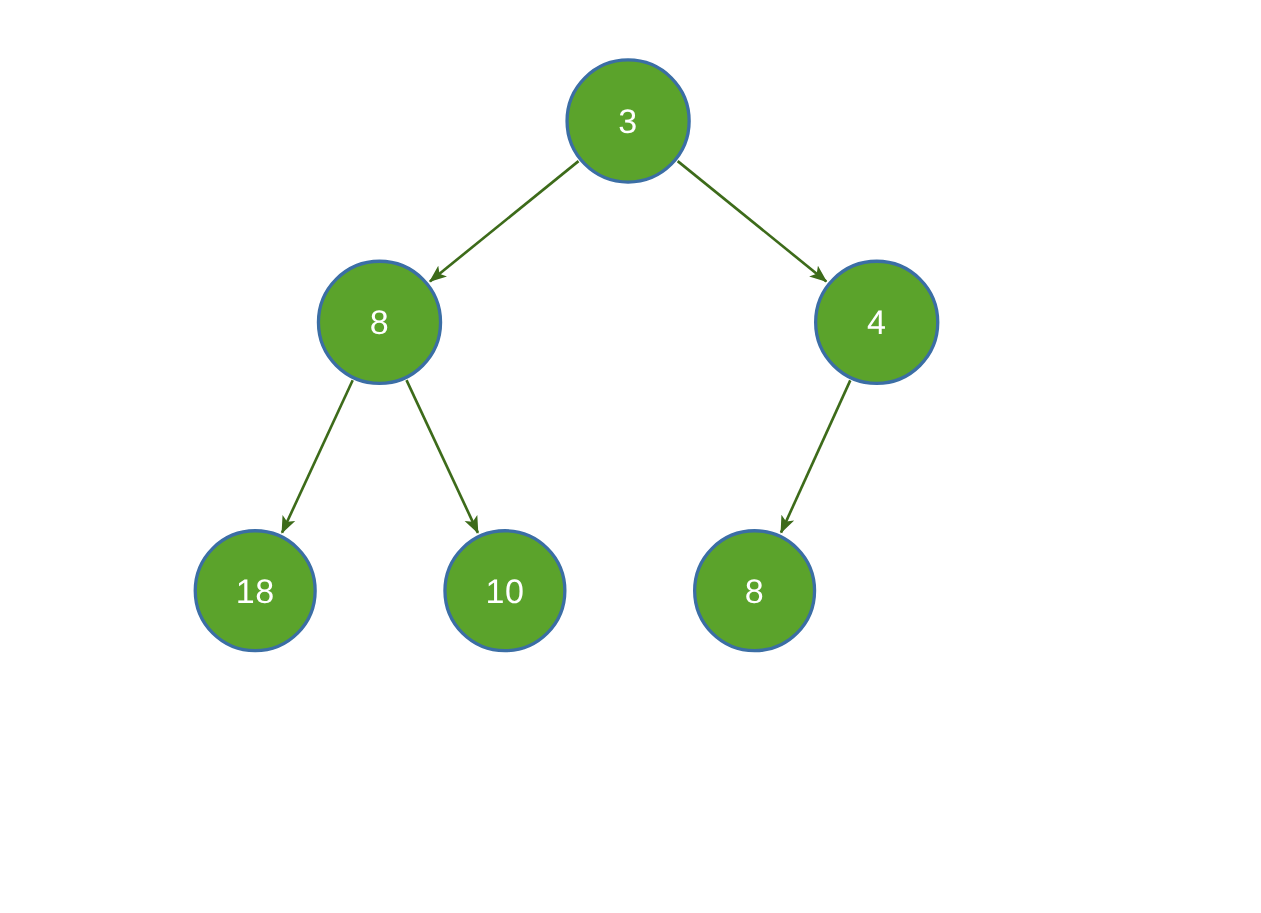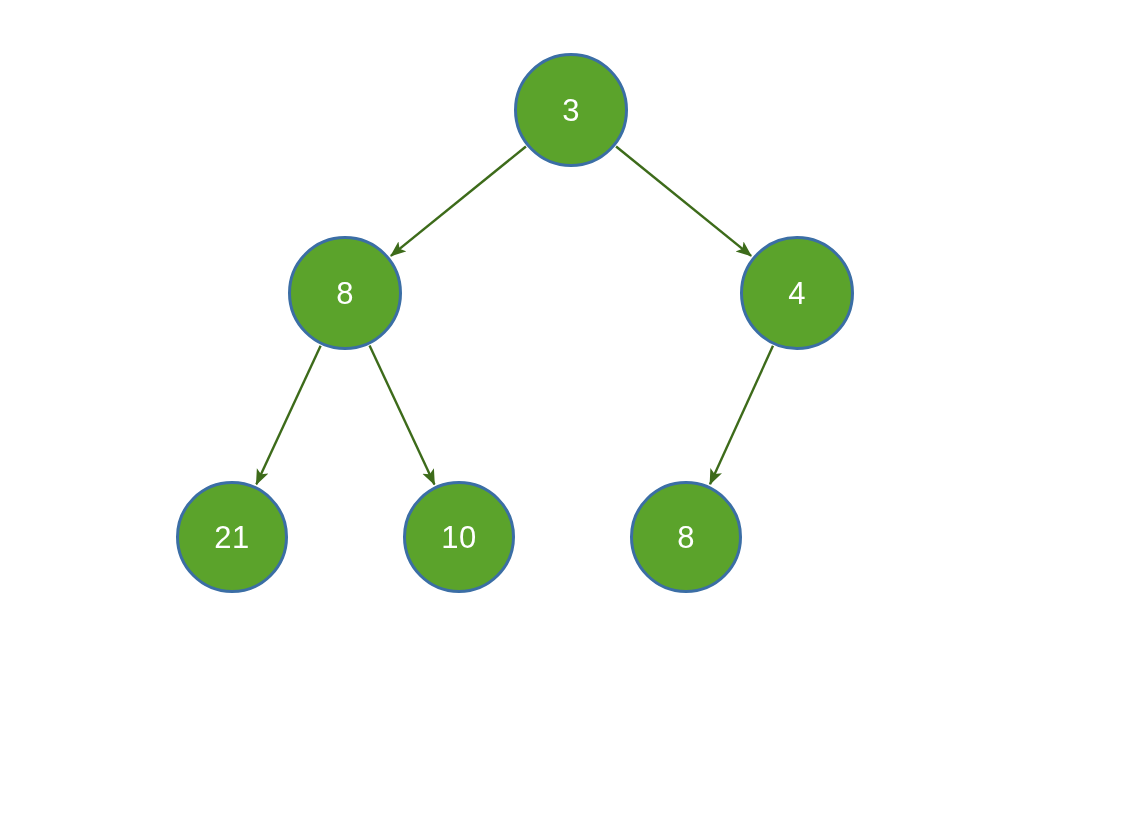--- a/index.html
+++ b/index.html
@@ -71,21 +71,21 @@
       <div class="tree-node" style="left: 514px; top: 53px; width: 114px; height: 114px; background: rgb(91, 163, 43); border-color: rgb(59, 110, 165);">
         <span class="node-label" style="color: rgb(255, 255, 255);">3</span>
       </div>
       <div class="tree-node" style="left: 288px; top: 236px; width: 114px; height: 114px; background: rgb(91, 163, 43); border-color: rgb(59, 110, 165);">
         <span class="node-label" style="color: rgb(255, 255, 255);">8</span>
       </div>
       <div class="tree-node" style="left: 740px; top: 236px; width: 114px; height: 114px; background: rgb(91, 163, 43); border-color: rgb(59, 110, 165);">
         <span class="node-label" style="color: rgb(255, 255, 255);">4</span>
       </div>
       <div class="tree-node" style="left: 176px; top: 481px; width: 112px; height: 112px; background: rgb(91, 163, 43); border-color: rgb(59, 110, 165);">
-        <span class="node-label" style="color: rgb(255, 255, 255);">21</span>
+        <span class="node-label" style="color: rgb(255, 255, 255);">18</span>
       </div>
       <div class="tree-node" style="left: 403px; top: 481px; width: 112px; height: 112px; background: rgb(91, 163, 43); border-color: rgb(59, 110, 165);">
         <span class="node-label" style="color: rgb(255, 255, 255);">10</span>
       </div>
       <div class="tree-node" style="left: 630px; top: 481px; width: 112px; height: 112px; background: rgb(91, 163, 43); border-color: rgb(59, 110, 165);">
         <span class="node-label" style="color: rgb(255, 255, 255);">8</span>
       </div>
     </div>
 
 </div>

